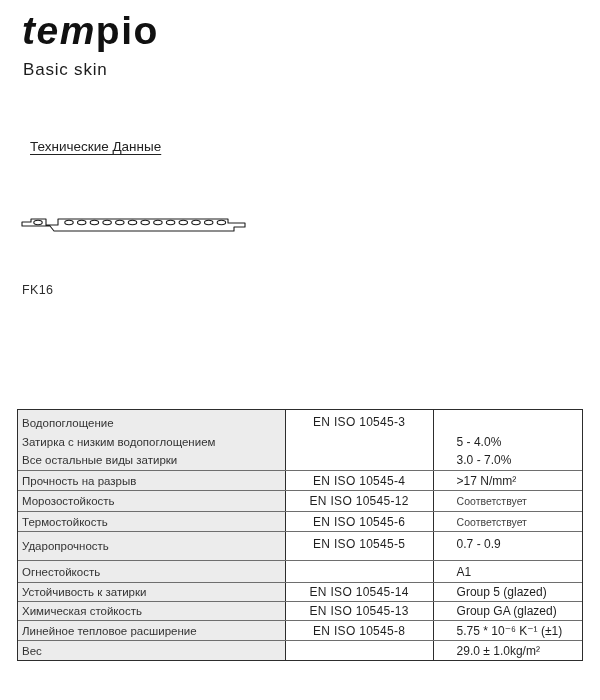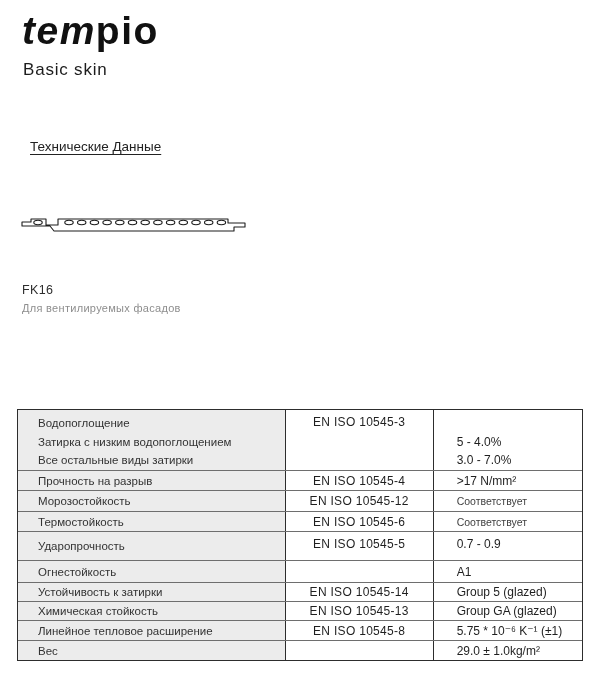--- a/index.html
+++ b/index.html
@@ -24,21 +24,21 @@
   .pcode { position:absolute; left:22px; top:283px; font-size:12.5px;
            color:#2e2e2e; letter-spacing:0.4px; }
   .pdesc { position:absolute; left:22px; top:302px; font-size:11px;
            color:#8e8e8e; letter-spacing:0.3px; }
   
   .ttable { position:absolute; left:17px; top:409px; width:566px;
             border:1.5px solid #2d2d2d; background:#fff; }
   .trow { display:flex; width:100%; }
   .trow + .trow { border-top:1.5px solid #6e6e6e;justify-content:flex-end; }
   .cell { display:flex; align-items:center; overflow:hidden; }
-  .prop { width:268px; background:#ececec; padding-left:20px; font-size:11.5px;
+  .prop { width:268px; background:#ececec; padding-left:4px; font-size:11.5px;
           color:#333; border-right:1.5px solid #2d2d2d; }
   .std  { width:148px; justify-content:center; font-size:12px; color:#1f1f1f;
           letter-spacing:0.3px; border-right:1.5px solid #2d2d2d; }
   .val  { width:148.5px; padding-left:23px; font-size:12px; color:#1f1f1f; }
   .val-small { font-size:10.5px; color:#3f3f3f; }
   .multi { display:block; padding-top:4px; }
   .multi .line { line-height:18.5px; height:18.5px; }
   .top-align { align-items:flex-start; padding-top:5px; }
 </style>
 </head>
@@ -67,21 +67,20 @@
       <ellipse cx="137.9" cy="8.5" rx="4.2" ry="2.2"></ellipse>
       <ellipse cx="150.6" cy="8.5" rx="4.2" ry="2.2"></ellipse>
       <ellipse cx="163.3" cy="8.5" rx="4.2" ry="2.2"></ellipse>
       <ellipse cx="176" cy="8.5" rx="4.2" ry="2.2"></ellipse>
       <ellipse cx="188.7" cy="8.5" rx="4.2" ry="2.2"></ellipse>
       <ellipse cx="201.4" cy="8.5" rx="4.2" ry="2.2"></ellipse>
     </g>
   </svg>
 
   <div class="pcode">FK16</div>
-  <div class="pdesc">Для вентилируемых фасадов</div>
 
   <div class="ttable">
 
     <div class="trow" style="height:60px">
       <div class="cell prop multi">
         <div class="line">Водопоглощение</div>
         <div class="line">Затирка с низким водопоглощением</div>
         <div class="line">Все остальные виды затирки</div>
       </div>
       <div class="cell std top-align">EN ISO 10545-3</div>

